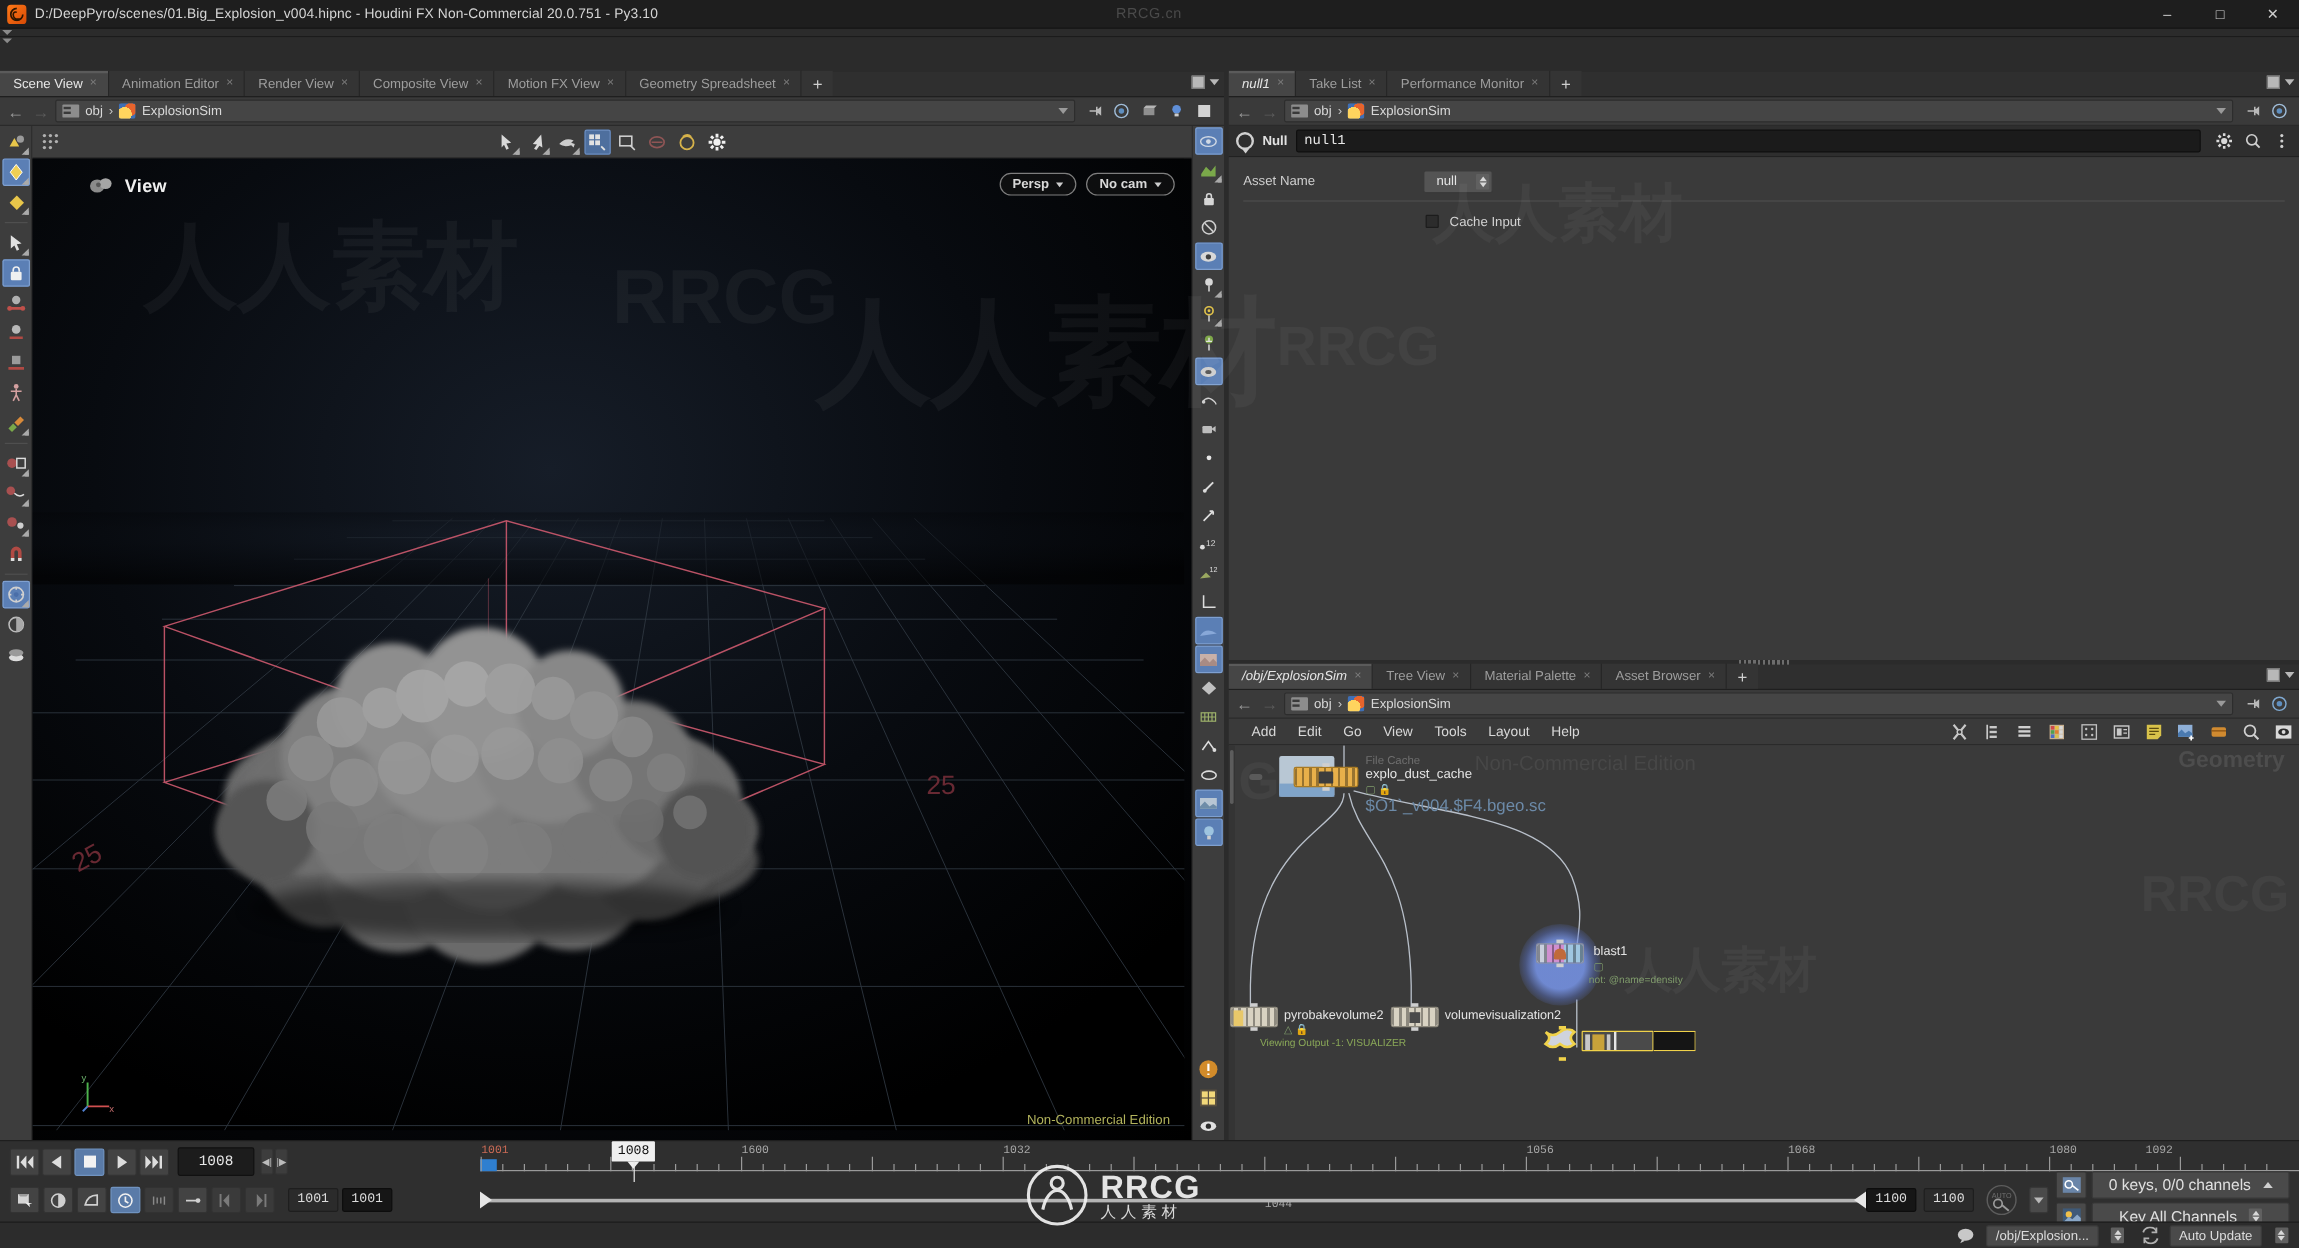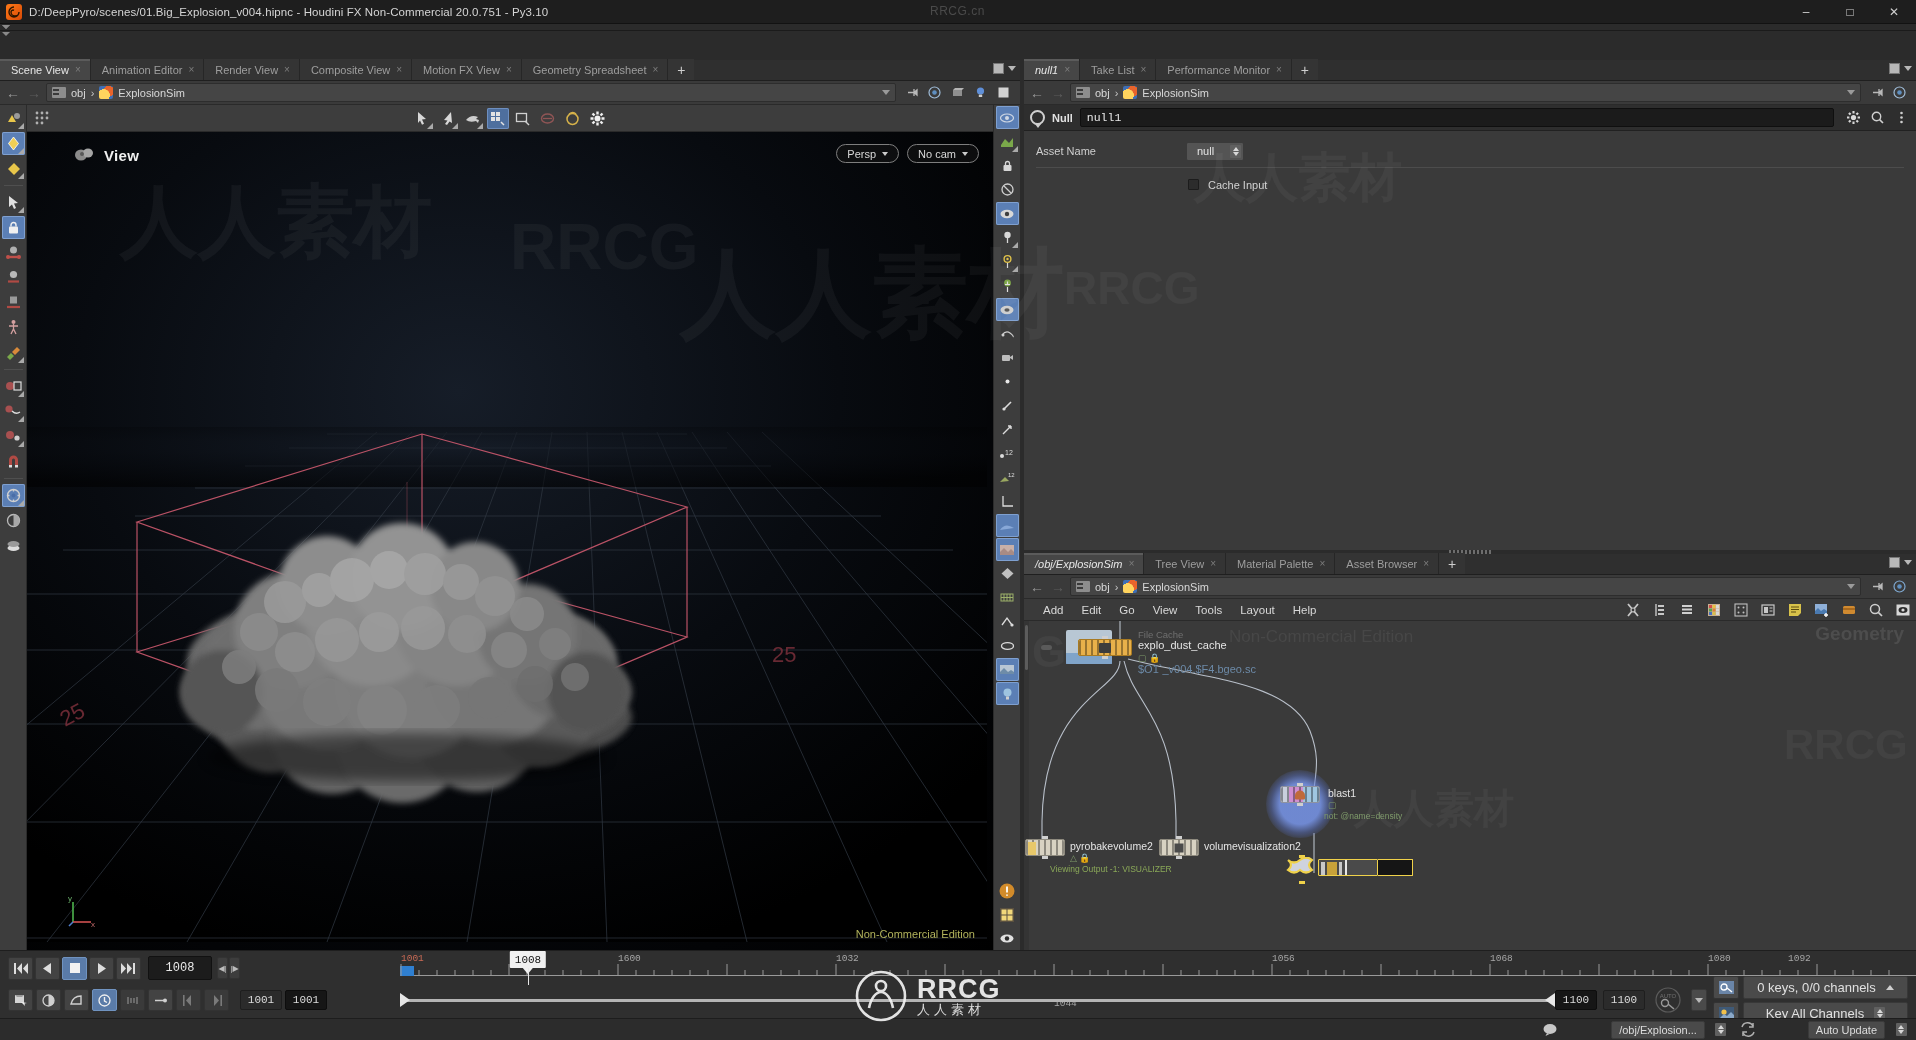--- a/index.html
+++ b/index.html
@@ -119,21 +119,21 @@
   .vtoolrow .lefticon{ position:absolute; left:6px; top:4px; }
   .tbtn { width:22px;height:21px;border-radius:2px;display:flex;align-items:center;justify-content:center;position:relative;}
   .tbtn.sel { background:#4e6f9e; box-shadow: inset 0 0 0 1px #6e8fc0; }
   .tbtn .arrow{position:absolute;right:1px;bottom:0px;width:0;height:0;
     border-left:3px solid transparent;border-top:3px solid transparent;border-right:3px solid #aaa;border-bottom:3px solid #aaa;}
 
   .viewport { flex:1; position:relative; overflow:hidden;
       background:radial-gradient(ellipse at 45% 38%, #10141c 0%, #06080c 55%, #000 100%); }
   .vp-label { position:absolute; left:46px; top:14px; display:flex; align-items:center; gap:9px; }
   .vp-label .txt { font-size:15px; color:#f0f0f0; font-weight:bold; letter-spacing:.3px;}
-  .vp-cams { position:absolute; right:14px; top:12px; display:flex; gap:8px; }
+  .vp-cams { position:absolute; right:14px; top:12px; display:flex; gap:8px;font-weight:bold; }
   .pill {
     height:19px; padding:0 10px; border-radius:10px; border:1px solid #7e7e7e;
     background:rgba(22,22,22,.55); color:#d8d8d8; font-size:11px;
     display:flex; align-items:center; gap:6px;
   }
   .pill .dn { width:0;height:0;border-left:3.5px solid transparent;border-right:3.5px solid transparent;border-top:4.5px solid #ccc;}
   .vp-nc { position:absolute; right:18px; bottom:10px; font-size:11px; color:#b2b35c; }
   .vp-axis { position:absolute; left:40px; bottom:22px; width:36px;height:34px;}
   .vp-grid { position:absolute; inset:0; }
 
@@ -256,21 +256,21 @@
   .keybtn{width:26px;height:23px;border-radius:2px;background:#4a4a4a;border:1px solid #333;
      display:flex;align-items:center;justify-content:center;}
   .keyfield{height:23px;min-width:165px;background:#4a4a4a;border:1px solid #383838;border-radius:2px;
      display:flex;align-items:center;justify-content:center;gap:10px;font-size:13px;color:#e0e0e0;padding:0 6px;}
 
   
   .statusbar{height:22px;background:#2c2c2c;border-top:1px solid #1d1d1d;display:flex;align-items:center;
      position:relative;flex:0 0 22px;}
   .sb-right{position:absolute;right:4px;display:flex;align-items:center;gap:5px;}
   .sb-box{height:18px;background:#4a4a4a;border:1px solid #3a3a3a;border-radius:2px;
-     display:flex;align-items:center;padding:0 7px;font-size:11px;color:#dcdcdc;margin-left:44px;}
+     display:flex;align-items:center;padding:0 7px;font-size:11px;color:#dcdcdc;}
   .sb-ic{width:22px;height:18px;display:flex;align-items:center;justify-content:center;}
 
   .wm { position:absolute; color:rgba(255,255,255,.045); font-weight:bold; pointer-events:none; }
   svg { display:block; }
 </style>
 </head>
 <body>
 
 <div class="app">
 
@@ -1186,21 +1186,21 @@
             <div style="position:absolute;left:-12px;top:14px;width:46px;height:11px;background:#7aa0c8;opacity:.9;"></div>
             <div class="node-body" style="width:54px; background:#e8b04a; border:1px solid #a87a22;">
               <div class="nb-stripes"></div>
               <div style="position:absolute;left:50%;top:50%;transform:translate(-50%,-50%);width:12px;height:10px;background:#3d3d3d;border-radius:1px;"></div>
             </div>
             <div class="port" style="left:24px;top:-3px;"></div>
             <div class="port" style="left:24px;top:17px;"></div>
             <div class="node-label" style="left:60px; top:-10px; color:#6f6f6f; font-size:9.5px;">File Cache</div>
             <div class="node-label" style="left:60px; top:0px; color:#e4e4e4; font-size:11px;">explo_dust_cache</div>
             <div class="node-label" style="left:60px; top:14px; color:#7e9a6a; font-size:9px;">▢ 🔒</div>
-            <div class="node-label" style="left:60px; top:24px; color:#6c8aa8; font-size:11px;">$O1`_v004.$F4.bgeo.sc</div>
+            <div class="node-label" style="left:60px; top:24px; color:#6c8aa8; font-size:14px;">$O1`_v004.$F4.bgeo.sc</div>
             <div style="position:absolute;left:-37px;top:6px;width:11px;height:5px;background:#5a5a5a;border-radius:3px;"></div>
           </div>
 
           <div class="node" style="left:1px; top:218px;">
             <div class="node-body" style="width:40px; background:#d8d2c2; border:1px solid #8e8a7e;">
               <div class="nb-stripes"></div>
               <div style="position:absolute;left:2px;top:2px;width:8px;height:13px;background:#e8c86a;"></div>
             </div>
             <div class="port" style="left:17px;top:-3px;"></div>
             <div class="port" style="left:17px;top:17px;"></div>

